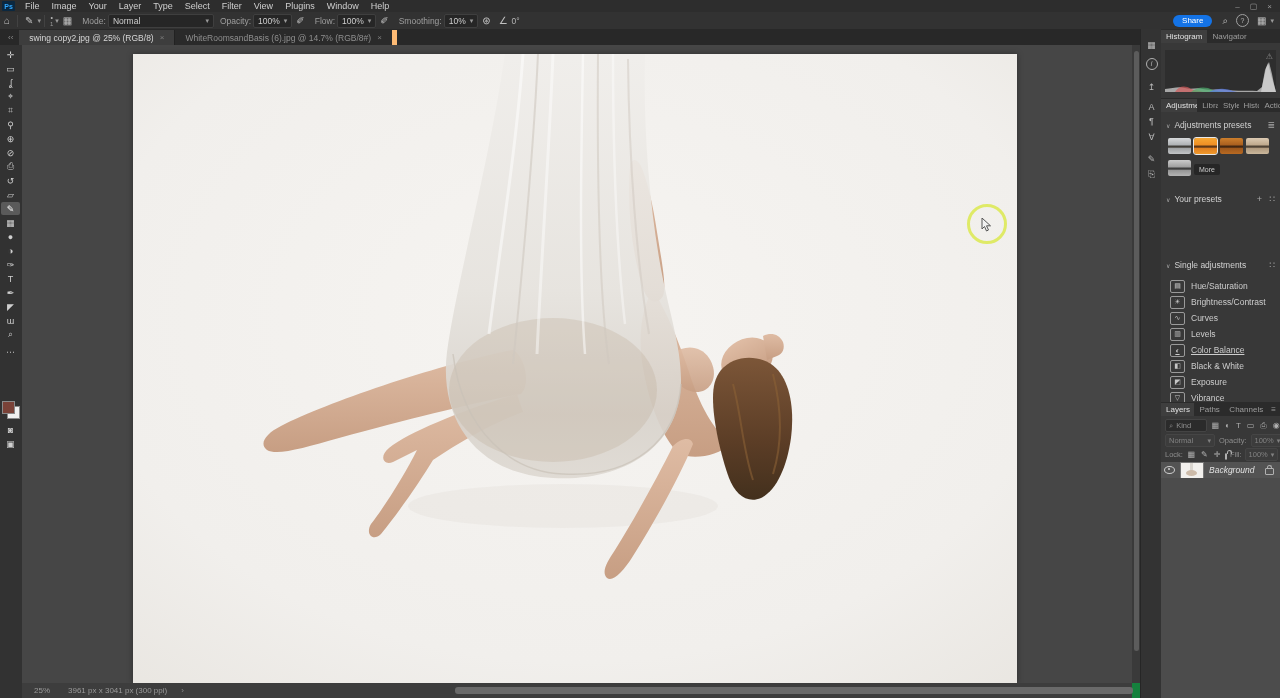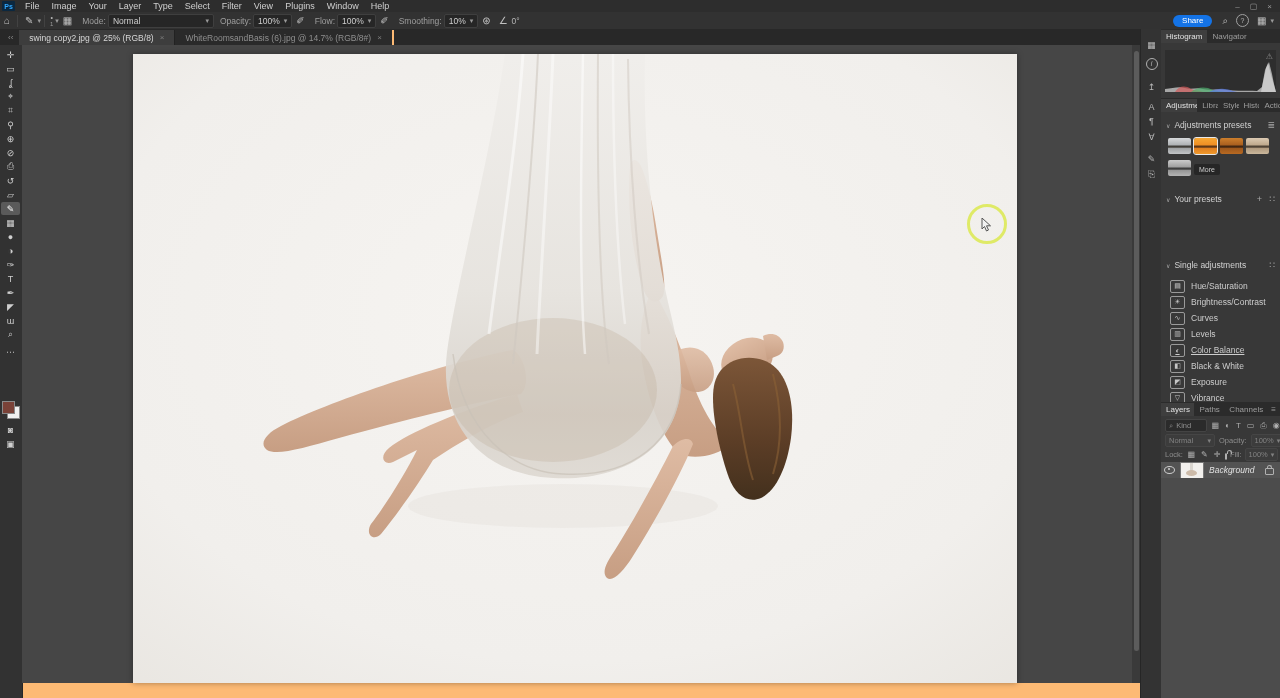--- a/index.html
+++ b/index.html
@@ -1,16 +1,16 @@
 <!DOCTYPE html>
 <html><head>
 <meta charset="utf-8">
 <style>
   html,body{margin:0;padding:0;background:#1a1a1a;}
-  .app{position:relative;width:1280px;height:698px;background:#fdba74;overflow:hidden;
+  .app{position:relative;width:1280px;height:698px;background:#15803d;overflow:hidden;
        font-family:"Liberation Sans",sans-serif;color:#c8c8c8;-webkit-font-smoothing:antialiased;}
   .abs{position:absolute;}
   
   .menubar{left:0;top:0;width:1280px;height:12px;background:#2d2d2d;display:flex;align-items:center;
            font-size:9px;color:#cfcfcf;border-bottom:1px solid #262626;}
   .ps-logo{width:13px;height:10px;background:#0b2840;color:#31a8ff;font-size:7px;font-weight:bold;
            display:flex;align-items:center;justify-content:center;border-radius:1px;margin:0 4px 0 2px;}
   .menu-item{padding:0 6px;white-space:nowrap;}
   .winctl{margin-left:auto;display:flex;gap:10px;padding-right:8px;color:#9a9a9a;font-size:8px;}
   
@@ -25,21 +25,21 @@
   .share-btn{background:#1473e6;color:#fff;border-radius:8px;height:12px;line-height:12px;
              padding:0 9px;font-size:8px;margin-right:6px;}
   .circle-ico{width:11px;height:11px;border:1px solid #a0a0a0;border-radius:50%;display:flex;
               align-items:center;justify-content:center;font-size:7px;color:#b5b5b5;margin:0 4px;}
   
   .tabbar{left:0;top:29px;width:1280px;height:16px;background:#282828;display:flex;align-items:flex-end;
           font-size:8.5px;border-bottom:1px solid #222;}
   .collapse-glyph{color:#8d8d8d;font-size:8px;padding:0 6px 3px 8px;}
   .doc-tab{height:15px;display:flex;align-items:center;padding:0 10px;gap:6px;white-space:nowrap;}
   .doc-tab.active{background:#3d3d3d;color:#d6d6d6;border-right:1px solid #222;}
-  .doc-tab.inactive{background:#2a2a2a;color:#8f8f8f;border-right:2px solid #fdba74;}
+  .doc-tab.inactive{background:#2a2a2a;color:#8f8f8f;border-right:5px solid #fdba74;}
   .tab-x{color:#7d7d7d;font-size:8px;}
   
   .toolbar{left:0;top:45px;width:22px;height:653px;background:#323232;border-right:1px solid #262626;}
   .tool{position:absolute;left:1px;width:19px;height:13px;display:flex;align-items:center;
         justify-content:center;font-size:9px;color:#cfcfcf;border-radius:2px;}
   .tool.sel{background:#5a5a5a;color:#ffffff;}
   .swatches{position:absolute;left:2px;top:356px;width:17px;height:17px;}
   .sw-fg{position:absolute;left:0;top:0;width:11px;height:11px;border:1px solid #8a8a8a;}
   .sw-bg{position:absolute;left:5px;top:5px;width:11px;height:11px;border:1px solid #8a8a8a;background:#f0f0f0;}
   
@@ -277,20 +277,26 @@
 
   <div class="abs cursor-ring"></div>
   <svg class="abs" style="left:981px;top:218px;z-index:31;" width="12" height="14" viewBox="0 0 12 14">
     <polygon points="1,0 1,11 3.5,8.5 5.5,13 7.5,12 5.5,7.8 9.5,7.8" fill="#f2f2f2" stroke="#555" stroke-width="1"></polygon>
   </svg>
 
   <div class="abs vscroll">
     <span class="vthumb"></span>
   </div>
 
+  <div class="abs bottstrip">
+    <span style="margin-left:12px;">25%</span>
+    <span style="margin-left:18px;">3961 px x 3041 px (300 ppi)</span>
+    <span style="margin-left:14px;color:#8a8a8a;">›</span>
+    <span class="hthumb"></span>
+  </div>
 
   <div class="abs rail">
     <span class="rail-ico" style="top:8px;">▦</span>
     <span class="rail-ico" style="top:27px;">
         <span class="info-circ">i</span>
       </span>
     <span class="rail-ico" style="top:50px;">↥</span>
     <span class="rail-ico" style="top:70px;">A</span>
     <span class="rail-ico" style="top:84px;">¶</span>
     <span class="rail-ico" style="top:100px;">∀</span>

